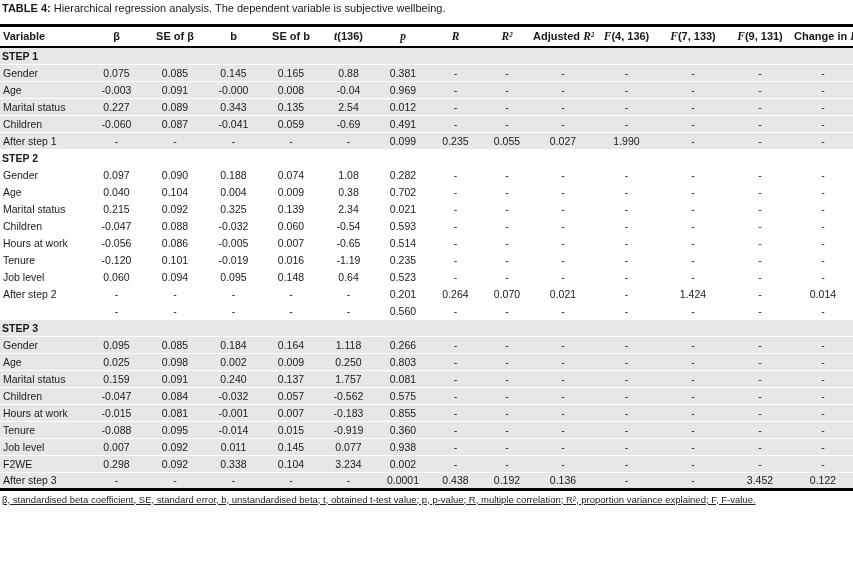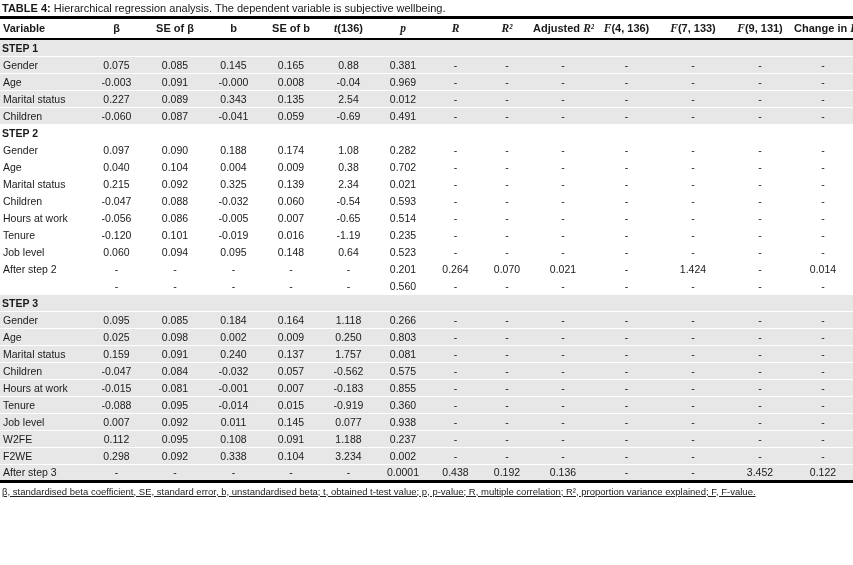--- a/index.html
+++ b/index.html
@@ -8,21 +8,21 @@
     --text:#1a1a1a;
   }
   *{box-sizing:border-box;}
   html,body{margin:0;padding:0;}
   body{
     width:853px;height:565px;background:#ffffff;
     font-family:"Liberation Sans",sans-serif;color:var(--text);
     overflow:hidden;
   }
   .title{
-    font-size:11px;line-height:14px;padding:1px 3px 1px 2px;
+    font-size:11px;line-height:14px;padding:1px 3px 9px 2px;
     white-space:nowrap;
   }
   .title .bold{font-weight:bold;}
   table{
     border-collapse:collapse;table-layout:fixed;width:853px;
     border-top:3px solid var(--rule);
     border-bottom:3px solid var(--rule);
   }
   th{
     font-size:11px;font-weight:bold;text-align:center;
@@ -149,29 +149,45 @@
           <td>-0.69</td>
           <td>0.491</td>
           <td>-</td>
           <td>-</td>
           <td>-</td>
           <td>-</td>
           <td>-</td>
           <td>-</td>
           <td>-</td>
         </tr>
+        <tr class="shaded">
+          <td class="var-col">After step 1</td>
+          <td>-</td>
+          <td>-</td>
+          <td>-</td>
+          <td>-</td>
+          <td>-</td>
+          <td>0.099</td>
+          <td>0.235</td>
+          <td>0.055</td>
+          <td>0.027</td>
+          <td>1.990</td>
+          <td>-</td>
+          <td>-</td>
+          <td>-</td>
+        </tr>
         <tr class="">
           <td colspan="14" class="step-label">STEP 2</td>
         </tr>
         <tr class="">
           <td class="var-col">Gender</td>
           <td>0.097</td>
           <td>0.090</td>
           <td>0.188</td>
-          <td>0.174</td>
+          <td>0.074</td>
           <td>1.08</td>
           <td>0.282</td>
           <td>-</td>
           <td>-</td>
           <td>-</td>
           <td>-</td>
           <td>-</td>
           <td>-</td>
           <td>-</td>
         </tr>
@@ -412,36 +428,20 @@
           <td>0.938</td>
           <td>-</td>
           <td>-</td>
           <td>-</td>
           <td>-</td>
           <td>-</td>
           <td>-</td>
           <td>-</td>
         </tr>
         <tr class="shaded">
-          <td class="var-col">W2FE</td>
-          <td>0.112</td>
-          <td>0.095</td>
-          <td>0.108</td>
-          <td>0.091</td>
-          <td>1.188</td>
-          <td>0.237</td>
-          <td>-</td>
-          <td>-</td>
-          <td>-</td>
-          <td>-</td>
-          <td>-</td>
-          <td>-</td>
-          <td>-</td>
-        </tr>
-        <tr class="shaded">
           <td class="var-col">F2WE</td>
           <td>0.298</td>
           <td>0.092</td>
           <td>0.338</td>
           <td>0.104</td>
           <td>3.234</td>
           <td>0.002</td>
           <td>-</td>
           <td>-</td>
           <td>-</td>

